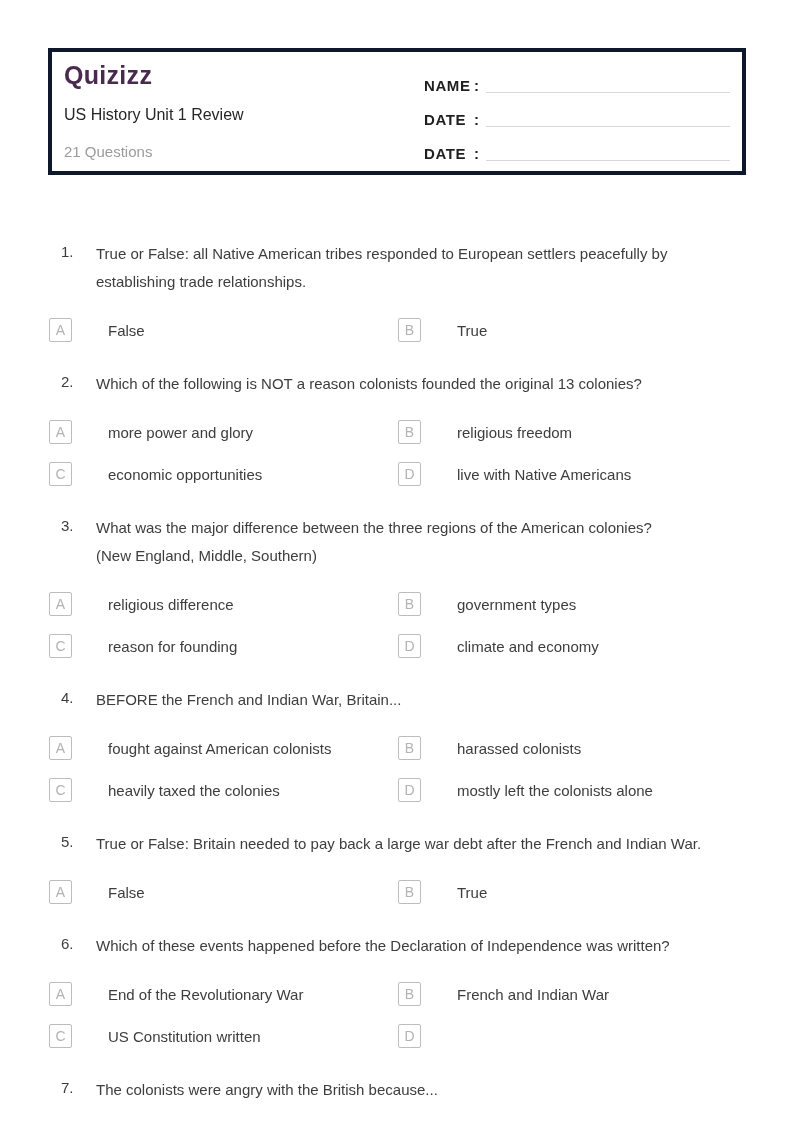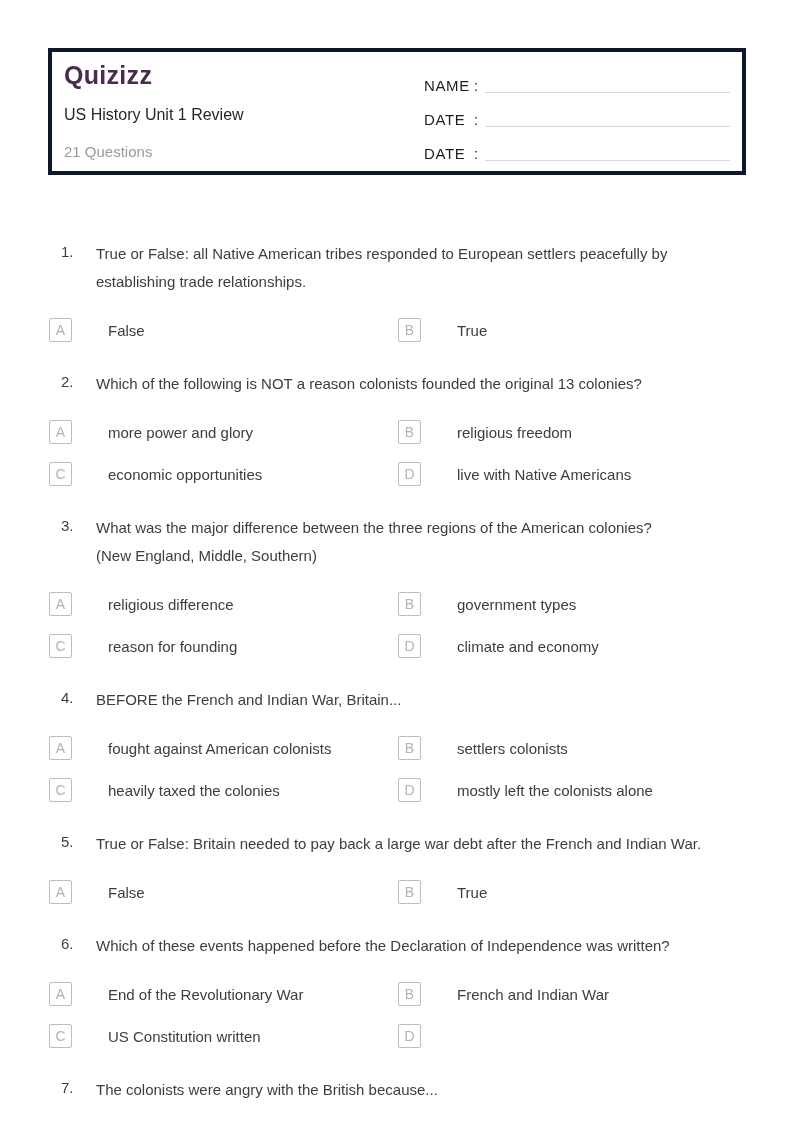--- a/index.html
+++ b/index.html
@@ -39,20 +39,21 @@
   .subtitle { font-size: 15px; color: #9b9b9b; margin-top: 19px; }
 
   .header-fields {
     position: absolute;
     left: 372px; right: 12px; top: 8px;
   }
   .f-row {
     display: flex;
     align-items: flex-end;
     height: 34px;
+    font-weight: bold;
   }
   .f-label {
     width: 50px;
     font-size: 15px;
     color: #1f1f1f;
     letter-spacing: 0.6px;
   }
   .f-colon { font-size: 15px; color: #1f1f1f; }
   .f-line {
     flex: 1;
@@ -240,21 +241,21 @@
     </div>
     <div class="opts">
           <div class="opt-row">
   <div class="option">
     <span class="opt-box">A</span>
     <span class="opt-label">fought against American colonists</span>
   </div>
 
   <div class="option">
     <span class="opt-box">B</span>
-    <span class="opt-label">settlers colonists</span>
+    <span class="opt-label">harassed colonists</span>
   </div>
 </div>
           <div class="opt-row">
   <div class="option">
     <span class="opt-box">C</span>
     <span class="opt-label">heavily taxed the colonies</span>
   </div>
 
   <div class="option">
     <span class="opt-box">D</span>

